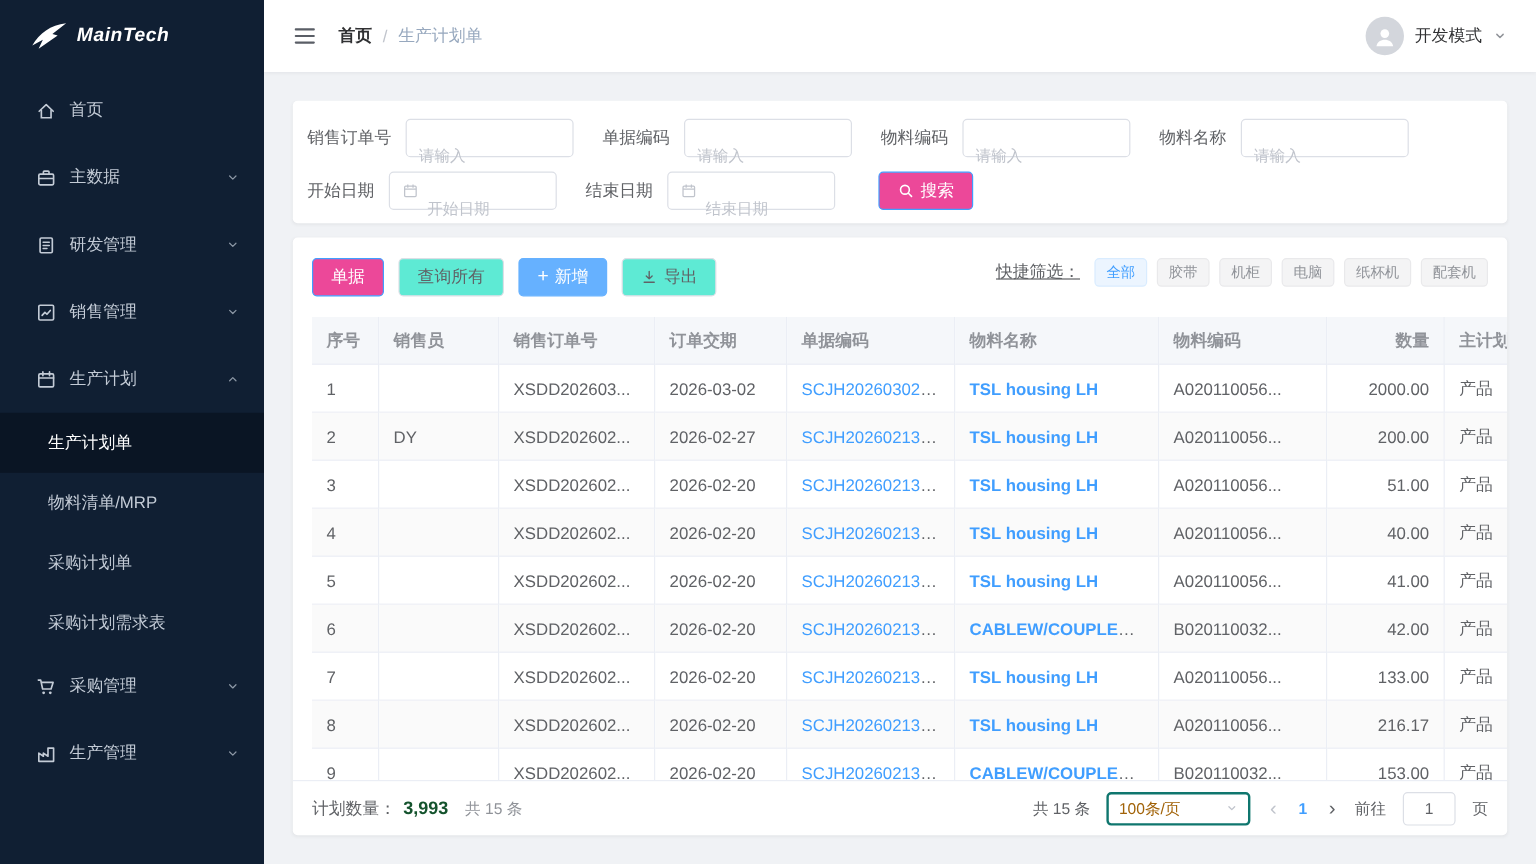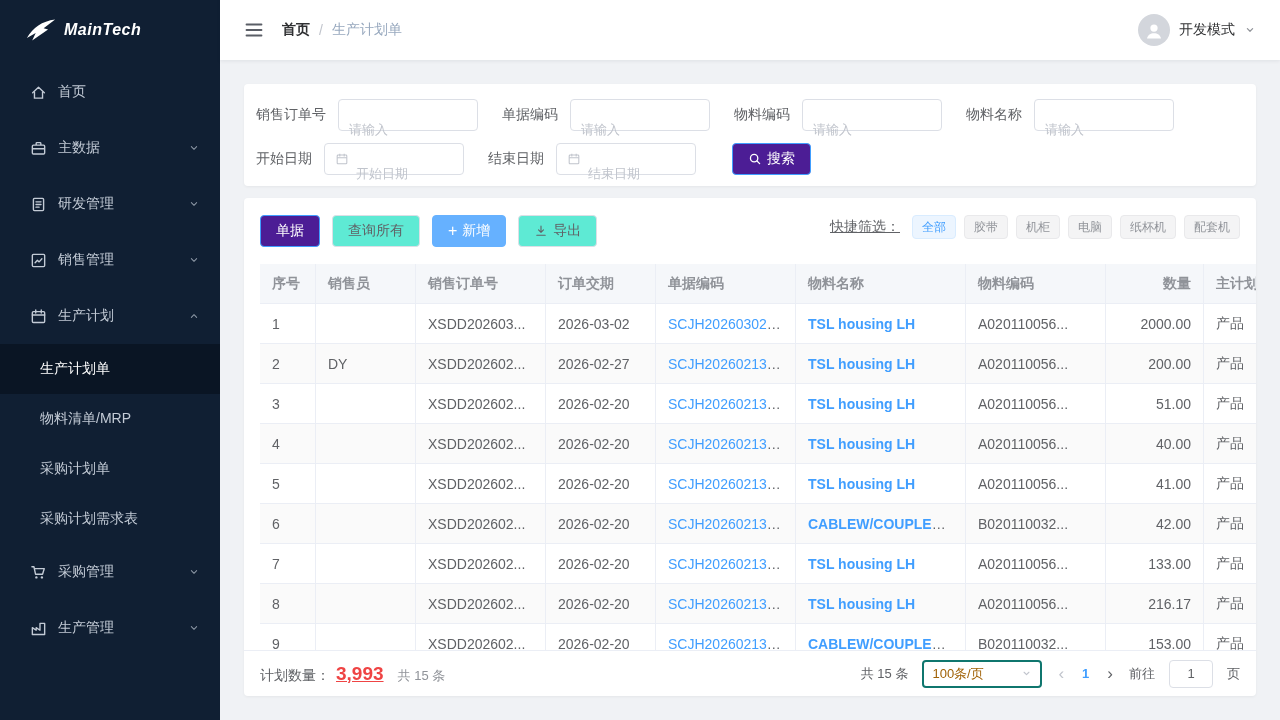--- a/index.html
+++ b/index.html
@@ -49,21 +49,21 @@
   .filter-row:last-child { margin-bottom: 0; }
   .field { display: flex; align-items: center; margin-right: 24px; }
   .f-label { color: #606266; margin-right: 12px; white-space: nowrap; }
   .input { position: relative; display: flex; align-items: center; width: 140px; height: 32px; border: 1px solid #dcdfe6; border-radius: 4px; background: #fff; padding: 0 10px; }
   .input input { border: none; outline: none; width: 100%; font-size: 13px; color: #606266; font-family: inherit; background: transparent; margin-top: 29px; }
   .input input::placeholder { color: #c0c4cc; }
   .input .cal { width: 14px; height: 14px; color: #c0c4cc; margin-right: 7px; flex-shrink: 0; }
   .input .cal svg { width: 14px; height: 14px; }
 
   .btn { display: inline-flex; align-items: center; justify-content: center; gap: 5px; height: 32px; padding: 0 15px; border-radius: 4px; border: 1px solid #dcdfe6; background: #5eead4; color: #606266; font-size: 14px; cursor: pointer; font-family: inherit; white-space: nowrap; }
-  .btn-primary { background: #4c1d95; border-color: #409eff; color: #fff; }
+  .btn-primary { background: #ec4899; border-color: #409eff; color: #fff; }
   .btn-add { background: #66b1ff; border-color: #66b1ff; color: #fff; }
   .btn .b-icon { width: 14px; height: 14px; }
   .btn .b-icon svg { width: 14px; height: 14px; }
   .btn .plus { font-size: 16px; line-height: 14px; font-weight: 400; }
   .search-btn { margin-left: 12px; }
 
   
   .table-card { flex: 1; display: flex; flex-direction: column; min-height: 0; overflow: hidden; }
   .toolbar { padding: 17px 16px; display: flex; align-items: flex-start; justify-content: space-between; }
   .toolbar-left { display: flex; align-items: center; gap: 12px; }
@@ -76,21 +76,21 @@
   table { border-collapse: separate; border-spacing: 0; table-layout: fixed; width: 1044px; }
   th, td { border-bottom: 1px solid #ebeef5; border-right: 1px solid #ebeef5; padding: 0 12px; height: 40px; text-align: left; font-size: 14px; overflow: hidden; white-space: nowrap; text-overflow: ellipsis; }
   thead th { background: #f5f7fa; color: #909399; font-weight: 700; height: 40px; }
   tbody td { color: #606266; }
   tbody tr:nth-child(even) td { background: #fafafa; }
   .cell-link { color: #409eff; text-decoration: none; cursor: pointer; }
   .cell-link.strong { font-weight: 700; }
 
   .table-footer { height: 46px; flex-shrink: 0; border-top: 1px solid #ebeef5; display: flex; align-items: center; justify-content: space-between; padding: 0 16px; }
   .footer-left { display: flex; align-items: baseline; gap: 6px; }
-  .qty-val { color: #ef4444; font-weight: 700; font-size: 19px; text-decoration: underline; }
+  .qty-val { color: #14532d; font-weight: 700; font-size: 15px; }
   .total-muted { color: #909399; font-size: 13px; margin-left: 8px; }
   .footer-right { display: flex; align-items: center; gap: 14px; color: #606266; font-size: 13px; }
   .select { display: inline-flex; align-items: center; justify-content: space-between; width: 120px; height: 28px; border: 2px solid #0f766e; border-radius: 4px; padding: 0 8px; cursor: pointer; color: #a16207; }
   .select .s-chev { width: 11px; height: 11px; color: #c0c4cc; }
   .select .s-chev svg { width: 11px; height: 11px; }
   .pg-arrow { font-size: 17px; color: #c0c4cc; cursor: pointer; padding: 0 2px; line-height: 1; }
   .pg-arrow.next { color: #606266; }
   .pg-num { color: #409eff; font-weight: 700; cursor: pointer; padding: 0 2px; }
   .goto-input { width: 44px; height: 28px; border: 1px solid #dcdfe6; border-radius: 4px; text-align: center; font-size: 13px; color: #606266; outline: none; font-family: inherit; }
 </style>

